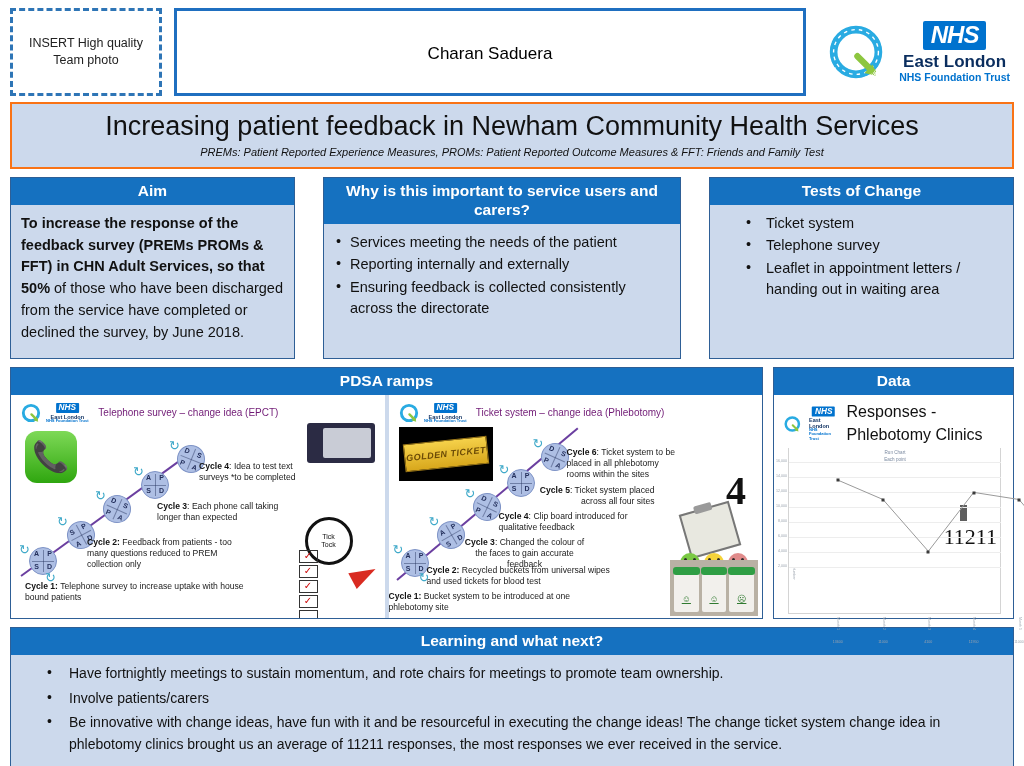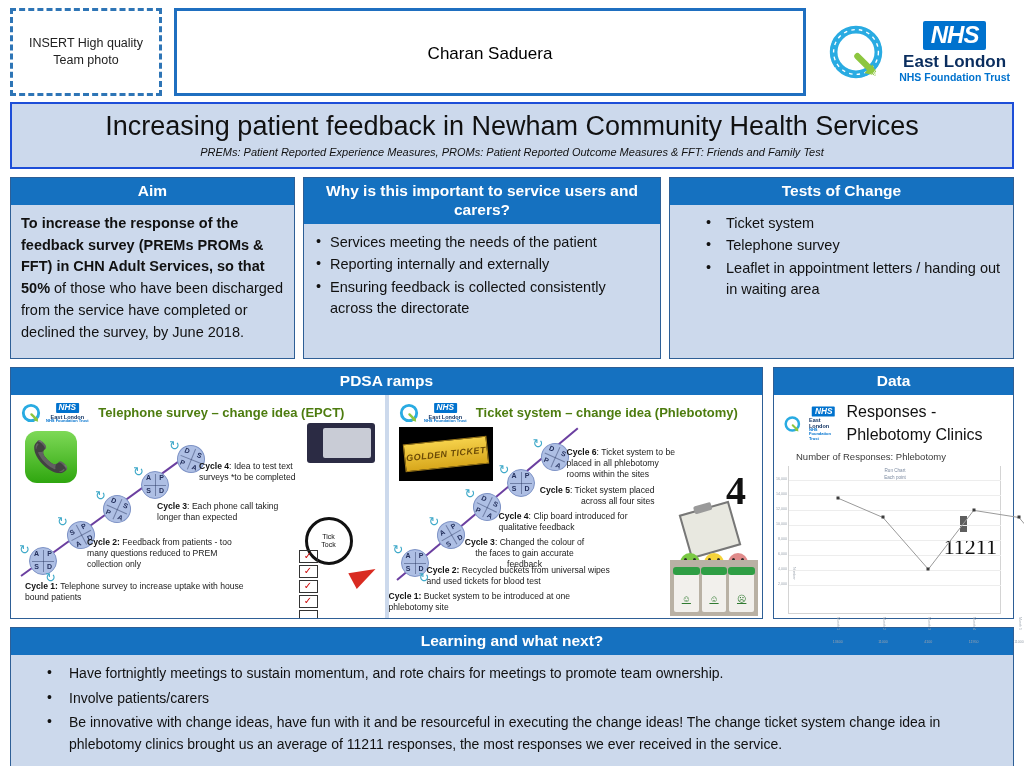--- a/index.html
+++ b/index.html
@@ -16,31 +16,31 @@
   .titlebox .t2{font-size:17px;color:#000;margin-top:4px;position:relative;}
   .logos{width:196px;display:flex;align-items:center;justify-content:flex-end;gap:8px;padding-right:4px;box-sizing:border-box;}
   .qilogo{width:70px;height:70px;flex:0 0 auto;}
   .nhsblock{display:flex;flex-direction:column;align-items:center;line-height:1;}
   .nhsbox{background:#0072ce;color:#fff;font-weight:bold;font-style:italic;font-size:24px;letter-spacing:-1px;
           padding:2px 8px 3px 8px;border-radius:2px;}
   .nhs-el{color:#0a2d5e;font-size:17px;font-weight:bold;margin-top:3px;}
   .nhs-ft{color:#0072ce;font-size:10.5px;font-weight:bold;margin-top:2px;}
 
   
-  .banner{margin:6px 10px 0 10px;border:2px solid #1d4ed8;background:#ccd9ec;text-align:center;padding:7px 6px 9px 6px;}
+  .banner{margin:6px 10px 0 10px;border:2px solid #f97316;background:#ccd9ec;text-align:center;padding:7px 6px 9px 6px;}
   .banner .b1{font-size:27px;color:#111;}
   .banner .b2{font-size:11px;font-style:italic;color:#111;margin-top:4px;}
 
   
   .panel{border:1px solid #2e5f96;background:#ccd9ec;box-sizing:border-box;display:flex;flex-direction:column;}
   .panel>.head{background:#1571c0;color:#fff;font-weight:bold;text-align:center;padding:4px 6px;font-size:15.5px;line-height:1.22;}
   .panel>.body{flex:1;padding:8px 10px;font-size:14.5px;line-height:1.42;color:#111;}
   .panel>.body.white{background:#fff;padding:0;}
 
-  .row2{display:flex;gap:8px;margin:8px 10px 0 10px;align-items:stretch;height:182px;}
+  .row2{display:flex;gap:28px;margin:8px 10px 0 10px;align-items:stretch;height:182px;}
   .p-aim{width:285px;}
   .p-why{width:358px;}
   .p-tests{flex:1;}
   .p-aim .body{font-weight:bold;font-size:14.5px;line-height:1.5;}
   .p-aim .body .norm{font-weight:normal;}
   ul.bul{margin:0;padding:0;list-style:none;}
   ul.bul li{position:relative;padding-left:16px;margin-bottom:2px;}
   ul.bul li:before{content:"•";position:absolute;left:2px;top:-1px;}
   ul.bul.wide li{padding-left:46px;}
   ul.bul.wide li:before{left:26px;}
@@ -52,21 +52,21 @@
   .pdsa-card{flex:1;position:relative;overflow:hidden;}
   .pdsa-card + .pdsa-card{border-left:4px solid #ccd9ec;}
 
   .pd-head{display:flex;align-items:center;gap:6px;padding:6px 6px 0 8px;}
   .pd-head .mini{display:flex;align-items:center;gap:3px;}
   .mini-q{width:24px;height:24px;}
   .mini-nhs{display:flex;flex-direction:column;align-items:center;line-height:1;transform:scale(.92);transform-origin:left center;}
   .mini-nhs .mb{background:#0072ce;color:#fff;font-weight:bold;font-style:italic;font-size:9px;padding:1px 3px;border-radius:1px;}
   .mini-nhs .me{font-size:6px;font-weight:bold;color:#0a2d5e;margin-top:1px;}
   .mini-nhs .mf{font-size:4.4px;font-weight:bold;color:#0072ce;}
-  .pd-title{font-size:13px;color:#4d7c0f;font-weight:bold;}
+  .pd-title{font-size:10px;color:#701a75;}
 
   .ramp{position:absolute;background:#6b3fa0;height:2px;transform-origin:left center;}
   .wheel{position:absolute;border-radius:50%;background:#aebfe4;border:1px solid #7e93c6;
          display:grid;grid-template-columns:1fr 1fr;grid-template-rows:1fr 1fr;font-size:7px;font-weight:bold;color:#24305c;}
   .wheel div{display:flex;align-items:center;justify-content:center;}
   .wheel:before,.wheel:after{content:"";position:absolute;background:#24305c;opacity:.45;}
   .wheel:before{left:50%;top:2px;bottom:2px;width:1px;}
   .wheel:after{top:50%;left:2px;right:2px;height:1px;}
   .arrow{position:absolute;color:#3fa9c9;font-size:13px;line-height:1;}
   .cyc{position:absolute;font-size:8.6px;line-height:1.3;color:#1a1a1a;}
@@ -437,21 +437,20 @@
               <path d="M52,56 L74,78" stroke="#8dc63f" stroke-width="10" stroke-linecap="round" fill="none"></path>
               <path d="M80,86 L60,80 L74,66 Z" fill="#8dc63f"></path>
             </svg>
             <div class="mini-nhs">
               <span class="mb">NHS</span>
               <span class="me">East London</span>
               <span class="mf">NHS Foundation Trust</span>
             </div>
             <div class="ct">Responses - Phlebotomy Clinics</div>
           </div>
-          <div class="chart-sub">Number of Responses: Phlebotomy</div>
 
           <div class="plot" id="plot">
             <div class="runlabel">
               <span>Run Chart</span><br>
               <span>Each point</span>
             </div>
             <div class="axisbot"></div>
             <div class="axisright"></div>
             <div class="ylab">Number</div>
             <div class="bigval" style="right:4px;top:44%;">11211</div>

